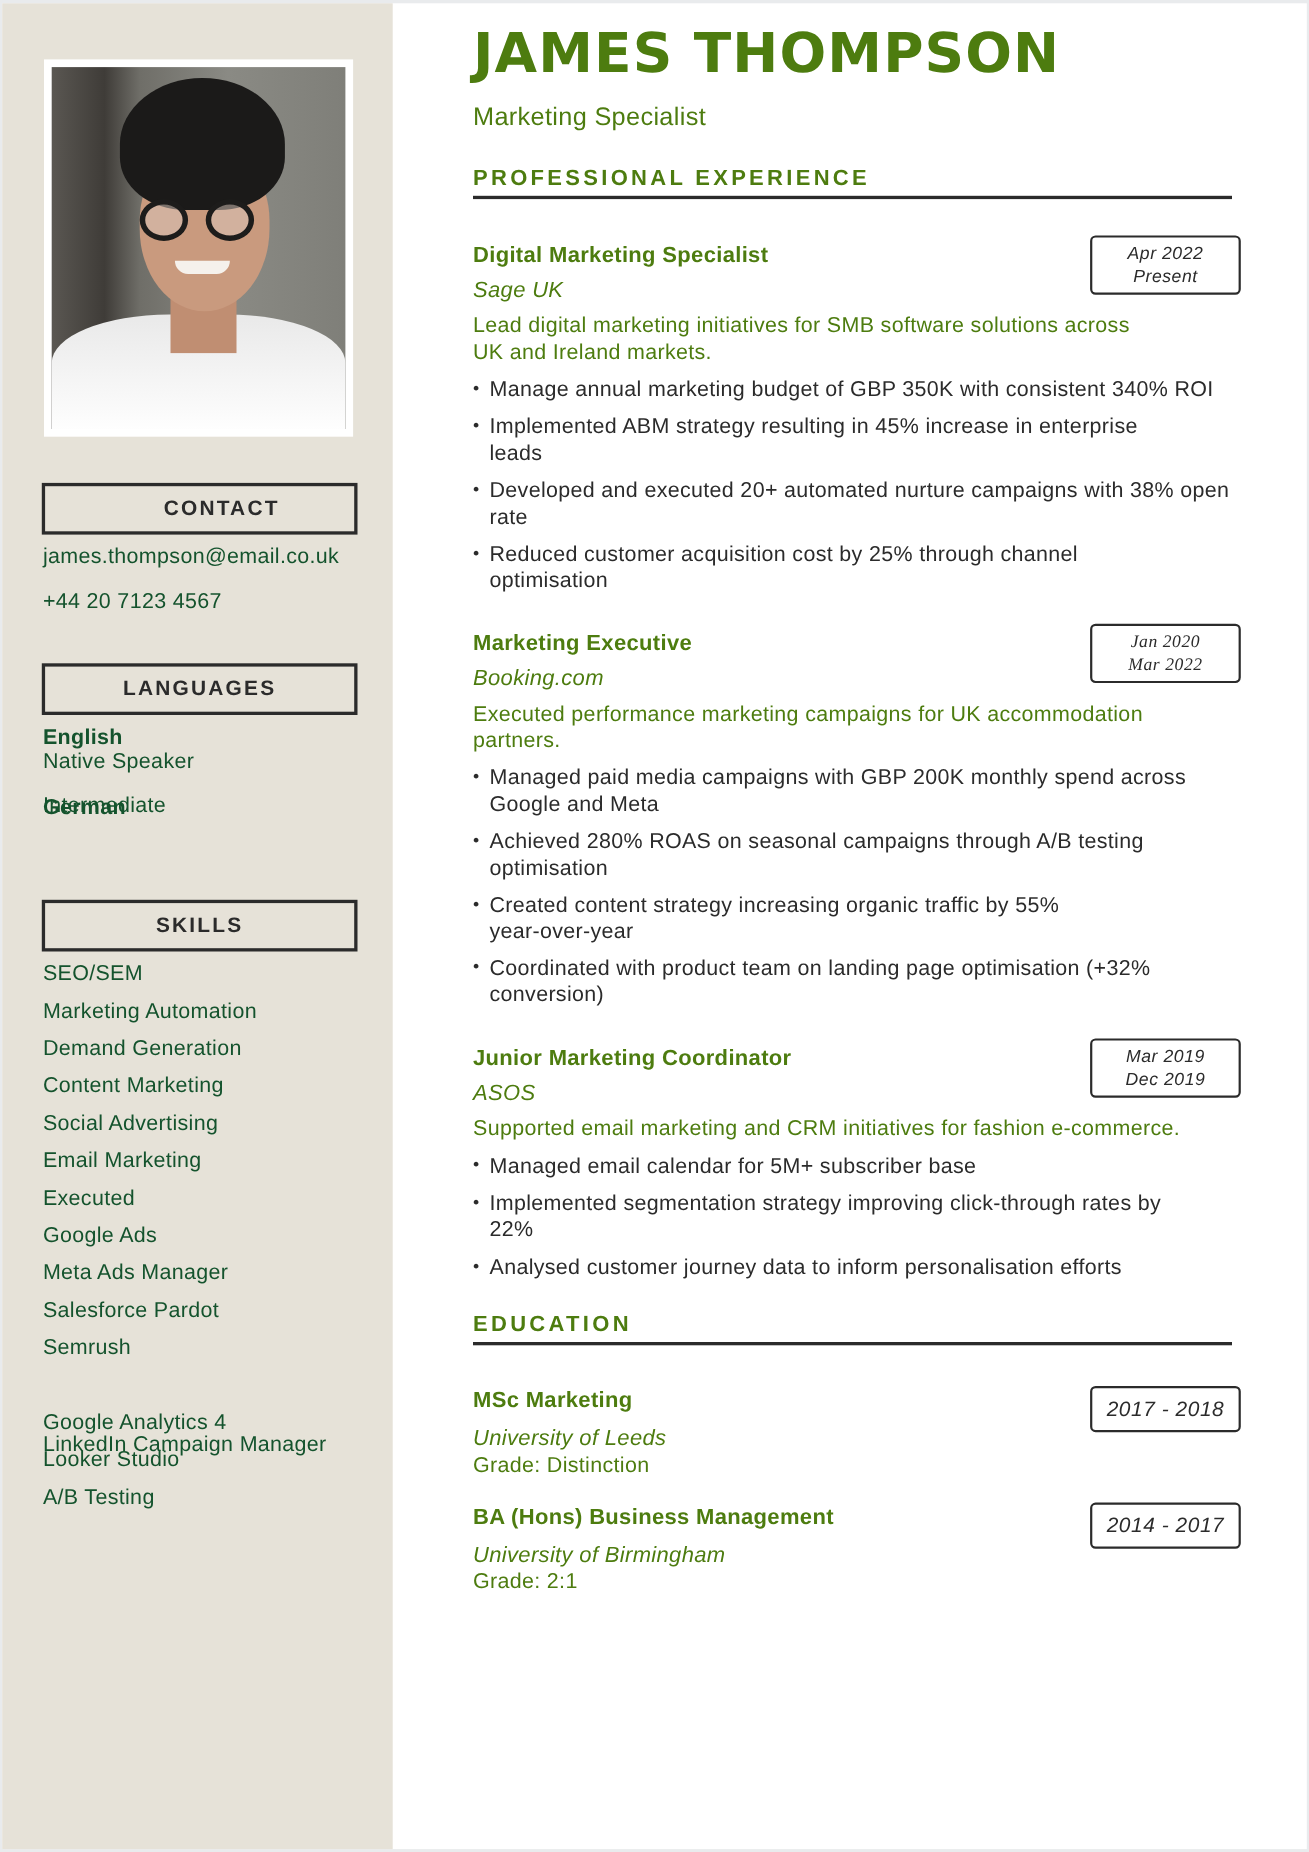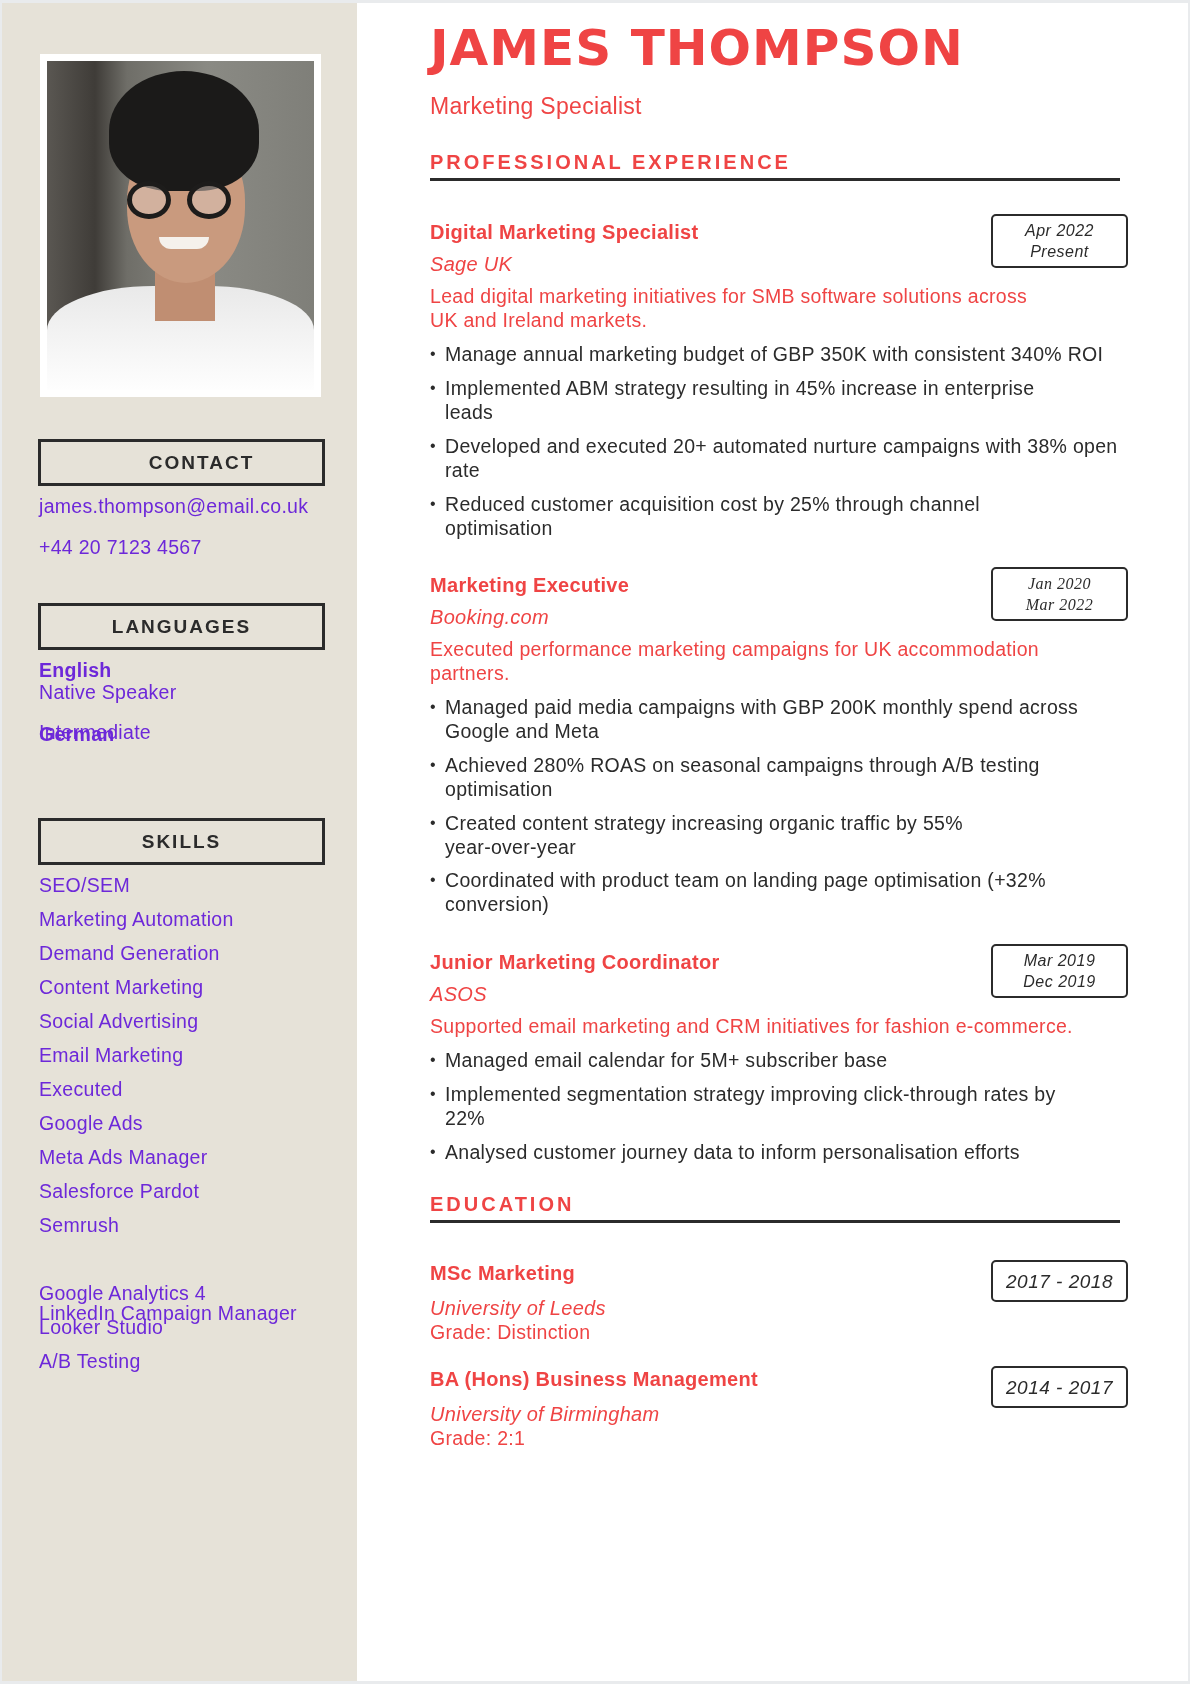--- a/index.html
+++ b/index.html
@@ -14,24 +14,24 @@
   .photo .hair { position: absolute; left: 62px; top: 10px; width: 150px; height: 120px; background: #1b1a19; border-radius: 50% 50% 40% 40%; }
   .photo .face { position: absolute; left: 80px; top: 72px; width: 118px; height: 150px; background: #c99a7e; border-radius: 45% 45% 50% 50%; }
   .photo .glasses-l, .photo .glasses-r { position: absolute; top: 120px; width: 44px; height: 38px; border: 5px solid #1d1c1b; border-radius: 50%; background: rgba(220,200,190,0.5); }
   .photo .glasses-l { left: 80px; } .photo .glasses-r { left: 140px; }
   .photo .smile { position: absolute; left: 112px; top: 176px; width: 50px; height: 12px; background: #f5f1ec; border-radius: 0 0 25px 25px; }
   .photo .shirt { position: absolute; left: 0; top: 225px; width: 100%; height: 110px; background: linear-gradient(180deg,#e9e9e9,#ffffff); border-radius: 40% 40% 0 0; }
   .photo .neck { position: absolute; left: 108px; top: 200px; width: 60px; height: 60px; background: #c08e72; }
 
   .sb-section-box { position: absolute; left: 36px; width: 287px; height: 47px; border: 3px solid #2b2b2b;
     display: flex; align-items: center; justify-content: center; font-weight: bold; font-size: 19px; letter-spacing: 2px; color: #2b2b2b; }
-  .sb-text { position: absolute; left: 37px; font-size: 19.5px; color: #6d28d9; white-space: nowrap; letter-spacing: 0.3px; }
+  .sb-text { position: absolute; left: 37px; font-size: 19.5px; color: #14532d; white-space: nowrap; letter-spacing: 0.3px; }
   .sb-bold { font-weight: bold; }
 
-  .main-text { position: absolute; left: 428px; white-space: nowrap; color: #ef4444; }
+  .main-text { position: absolute; left: 428px; white-space: nowrap; color: #4d7c0f; }
   .name { font-size: 50px; font-weight: bold; letter-spacing: 1px; top: 16px; font-family: "DejaVu Sans", sans-serif; }
   .role { font-size: 23px; top: 90px; letter-spacing: 0.3px; }
   .section-title { font-size: 20px; font-weight: bold; letter-spacing: 3px; }
   .section-rule { position: absolute; left: 428px; width: 690px; height: 3px; background: #2b2b2b; }
   .job-title { font-size: 20px; font-weight: bold; letter-spacing: 0.3px; }
   .company { font-size: 20px; font-style: italic; letter-spacing: 0.3px; }
   .body-text { font-size: 19.5px; letter-spacing: 0.3px; line-height: 24px; }
   .bullet { position: absolute; left: 428px; font-size: 19.5px; letter-spacing: 0.3px; line-height: 24px; white-space: nowrap; }
   .bullet .dot { position: absolute; left: 0; top: 0; font-size: 16px; }
   .bullet .btxt { position: absolute; left: 15px; top: 0; }

